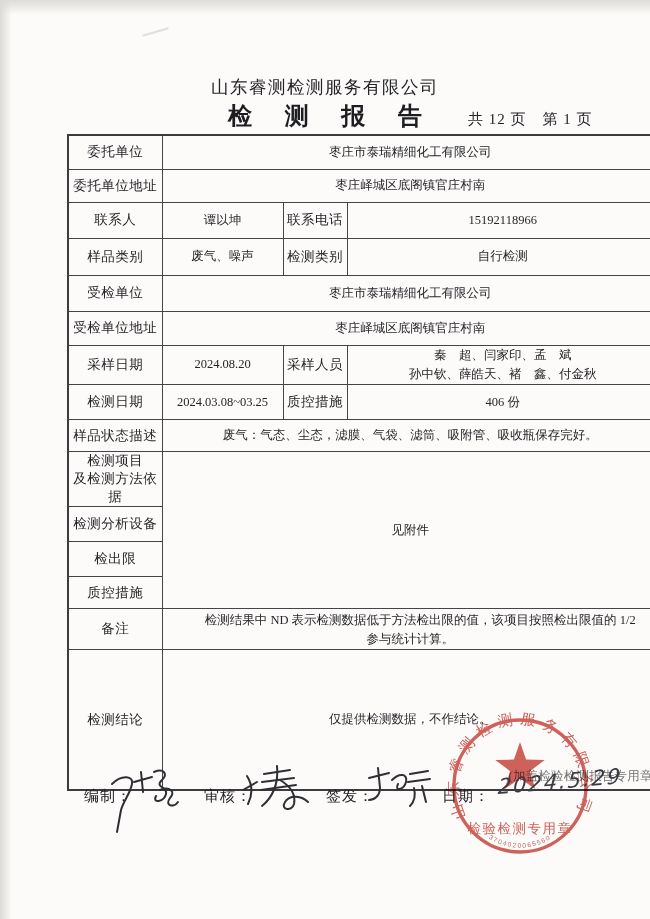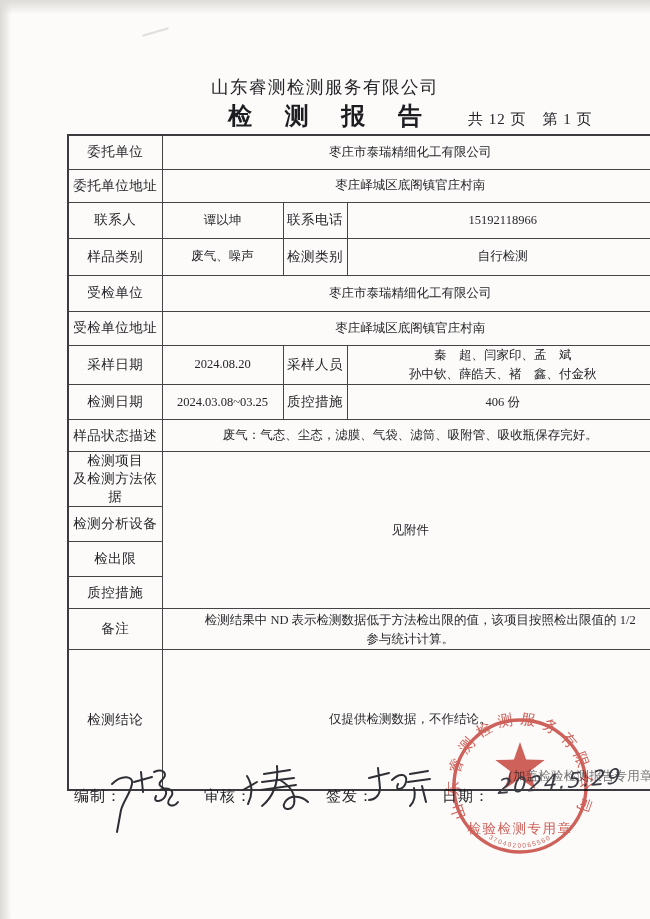--- a/index.html
+++ b/index.html
@@ -154,21 +154,21 @@
     <tr style="height:140px">
       <td class="lbl">检测结论</td>
       <td colspan="3" class="conclusion-cell">
         <span>仅提供检测数据，不作结论。</span>
         <span class="stamp-note">(加盖检验检测报告专用章)</span>
       </td>
     </tr>
   </tbody>
     </table>
 
-  <div class="sig-label" style="left:74px;top:787px">编制：</div>
+  <div class="sig-label" style="left:84px;top:787px">编制：</div>
   <svg class="sig" style="left:104px;top:764px" width="78" height="72" viewBox="0 0 78 72">
     <path d="M 8,20 C 18,10 30,12 28,20 C 26,30 20,36 17,46 L 13,68"></path>
     <path d="M 30,18 L 48,13 M 37,8 L 39,28"></path>
     <path d="M 50,8 C 60,4 64,10 58,16 C 50,24 64,22 62,30 C 60,38 48,40 52,32"></path>
     <path d="M 56,26 C 66,22 72,28 66,34 C 60,42 70,44 74,38"></path>
   </svg>
 
   <div class="sig-label" style="left:204px;top:787px">审核：</div>
   <svg class="sig" style="left:240px;top:762px" width="82" height="58" viewBox="0 0 82 58">
     <path d="M 7,14 C 12,22 13,32 8,42 M 3,28 L 17,20"></path>

